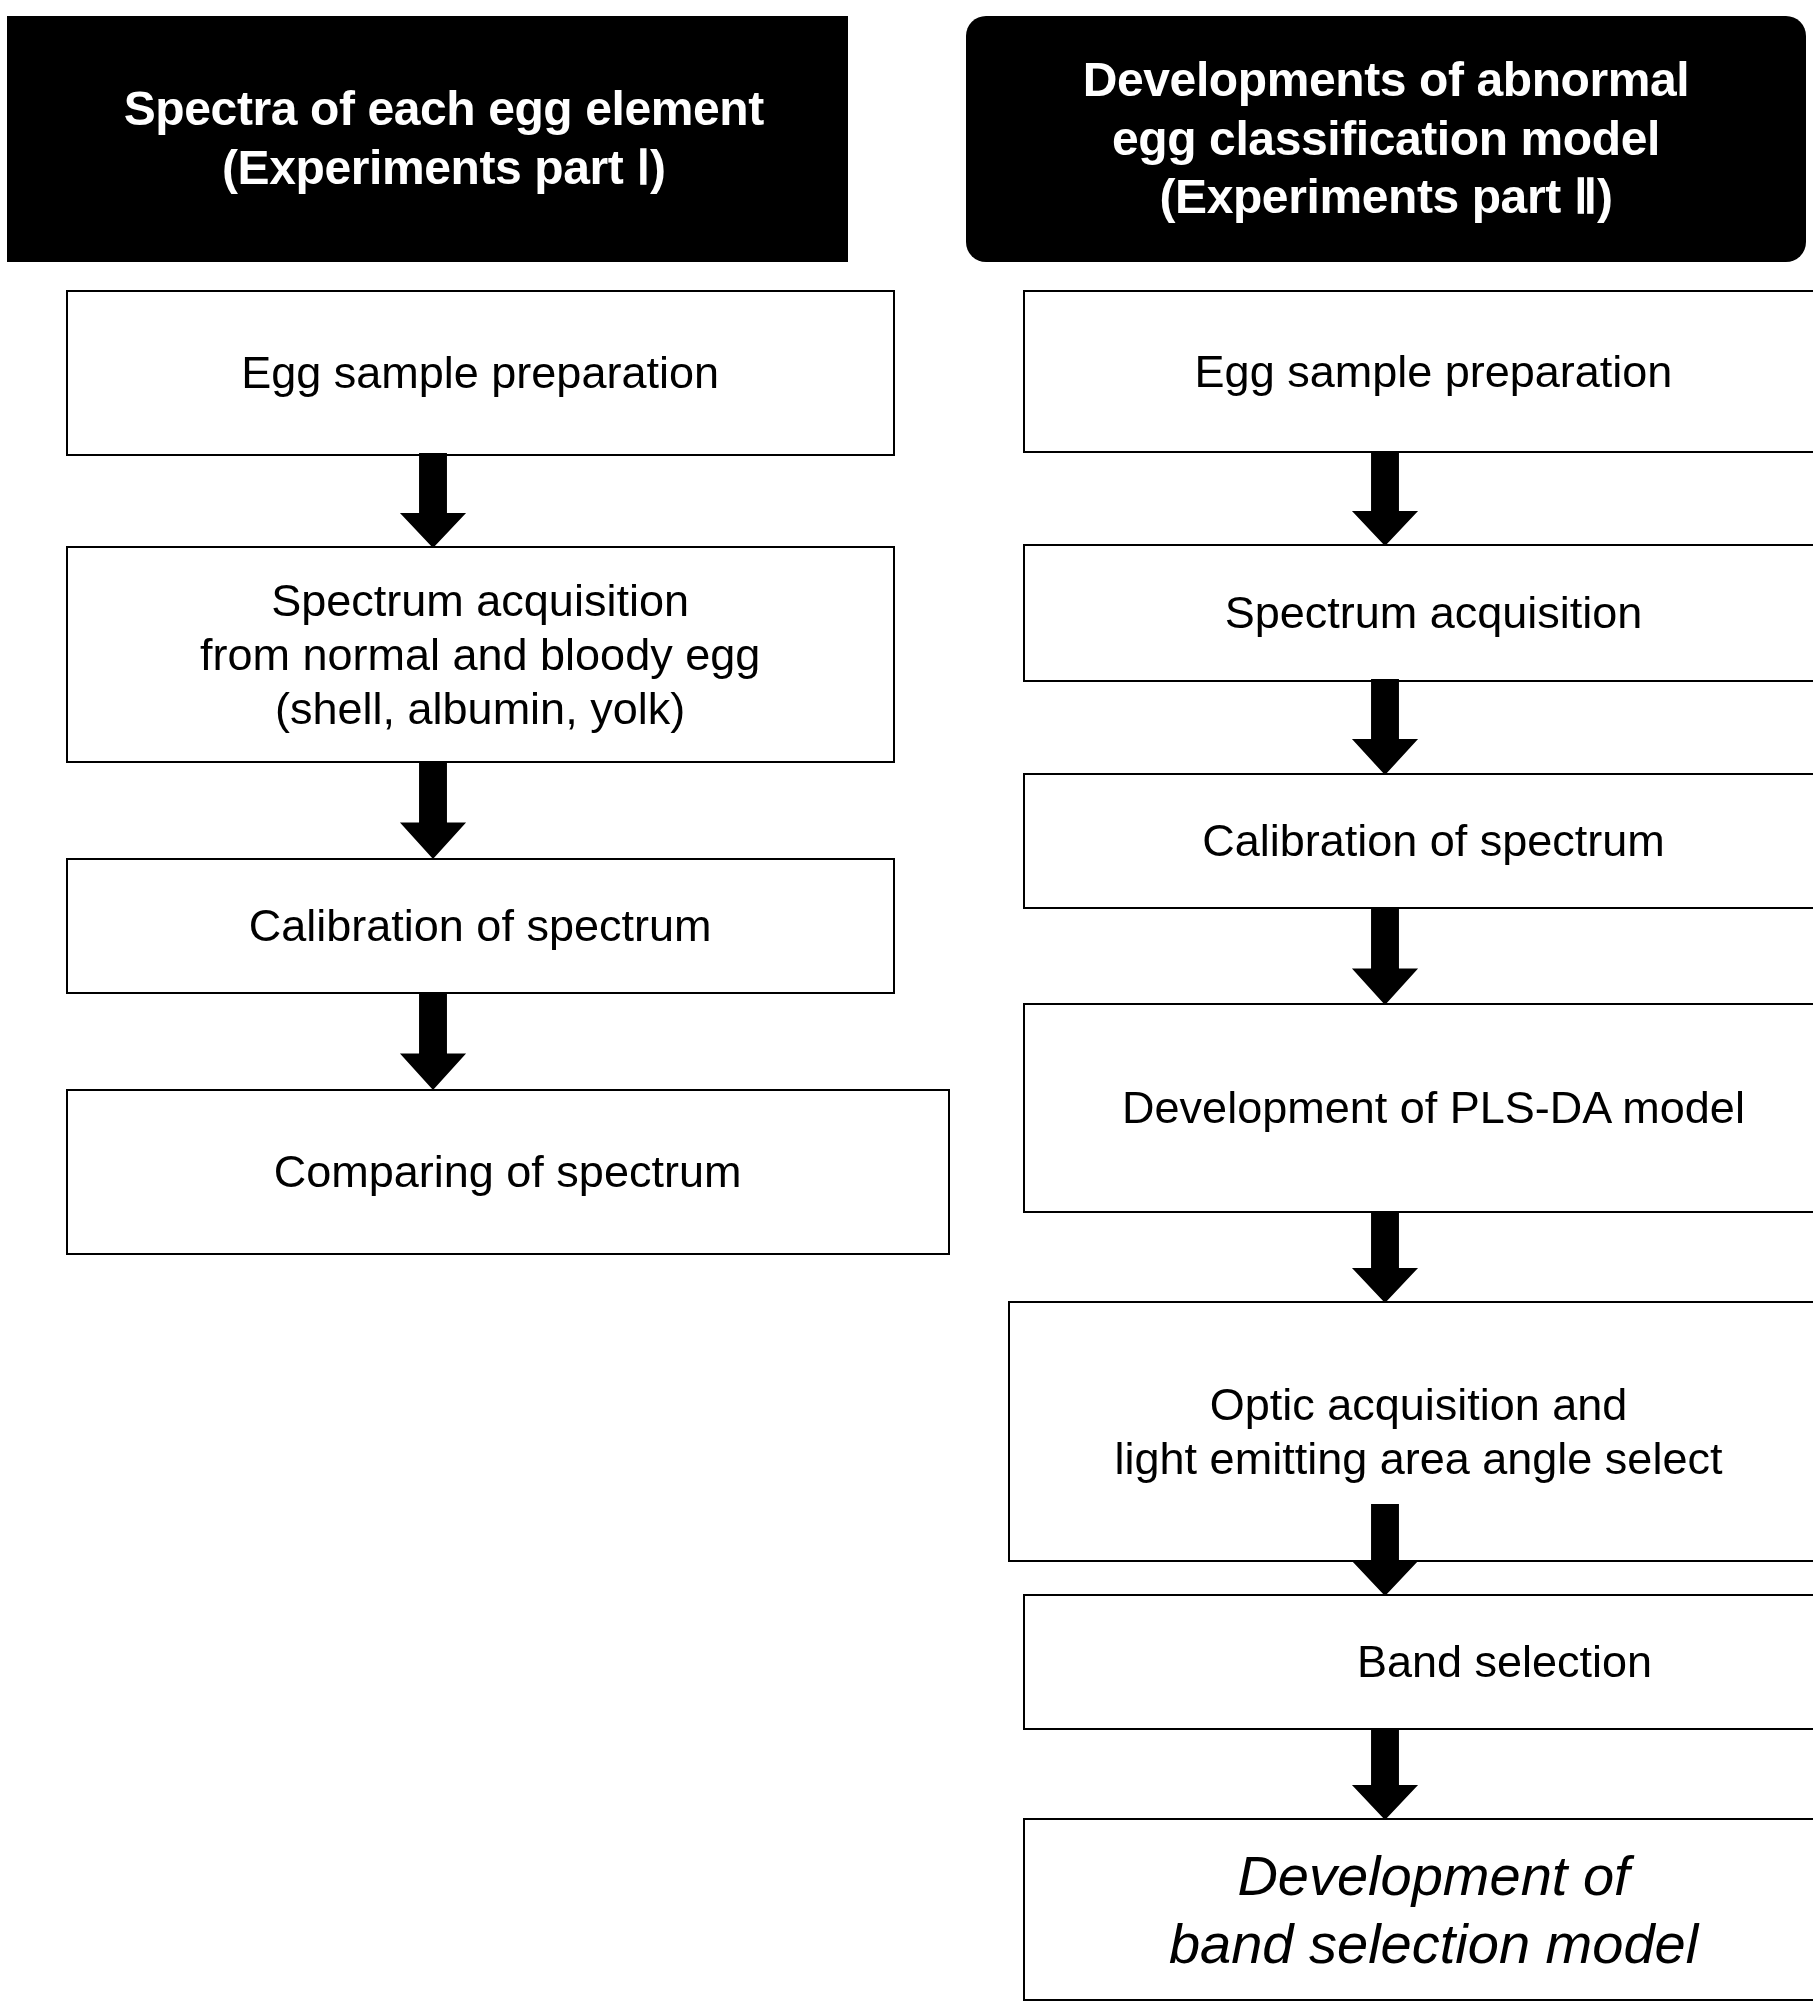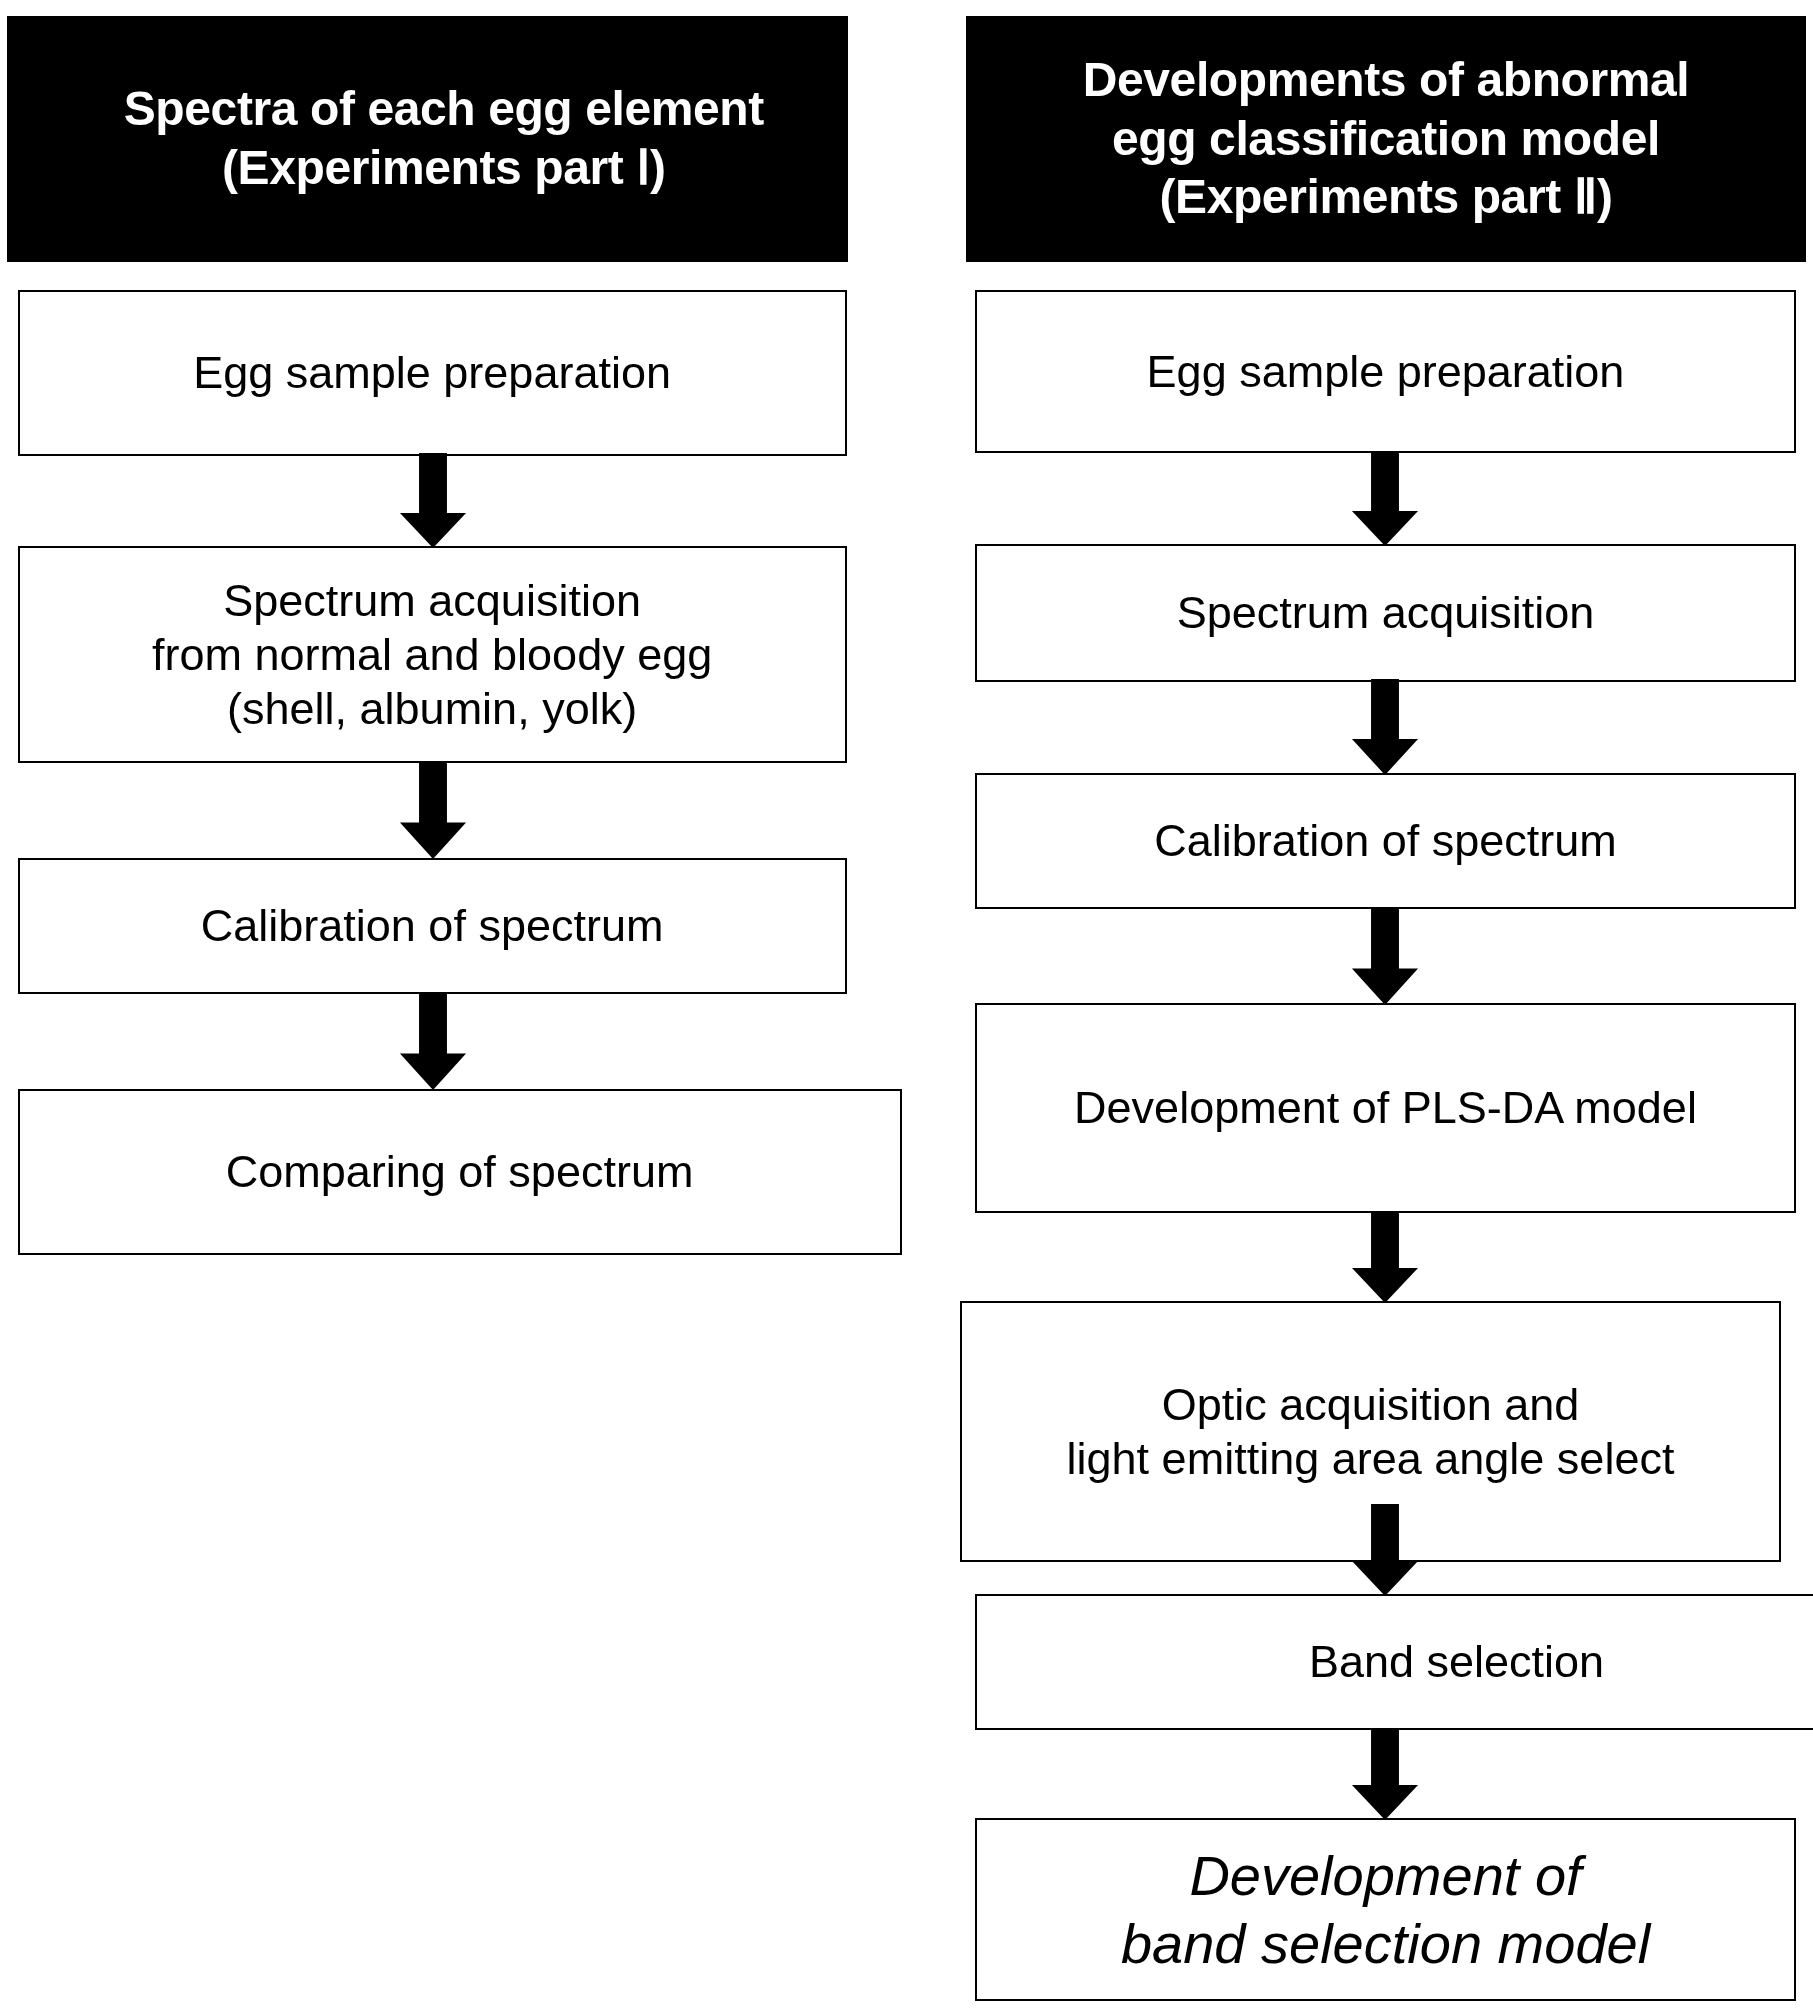--- a/index.html
+++ b/index.html
@@ -39,20 +39,21 @@
   .node {
     position: absolute;
     background: #ffffff;
     border: 2.9px solid #000000;
     box-sizing: border-box;
     display: flex;
     align-items: center;
     justify-content: center;
     text-align: center;
     line-height: 1.2;
+    margin-left: 48px;
   }
   .node .label {
     display: block;
     width: 100%;
     white-space: pre-line;
   }
 
   
   .arrow {
     position: absolute;
@@ -92,21 +93,21 @@
   </div>
 
   <svg class="arrow" style="left:386px; top:992px; width:94px; height:98px;" viewBox="0 0 128 134" preserveAspectRatio="none">
     <polygon points="45,0 83,0 83,84 109,84 64,134 19,84 45,84" fill="#000000"></polygon>
   </svg>
 
   <div class="node" style="left:17.6px; top:1089px; width:884px; height:166px; font-size:45px;">
     <span class="label">Comparing of spectrum</span>
   </div>
 
-  <div class="banner" style="left:966px; top:16px; width:840px; height:246px; font-size:48px;">
+  <div class="banner" style="left:966px; top:16px; width:840px; height:246px; font-size:48px;border-radius:20px;">
     <div>
       <span class="line">Developments of abnormal</span>
       <span class="line">egg classification model</span>
       <span class="line">(Experiments part Ⅱ)</span>
     </div>
   </div>
 
   <div class="node" style="left:975px; top:290px; width:821px; height:163px; font-size:45px;">
     <span class="label">Egg sample preparation</span>
   </div>

